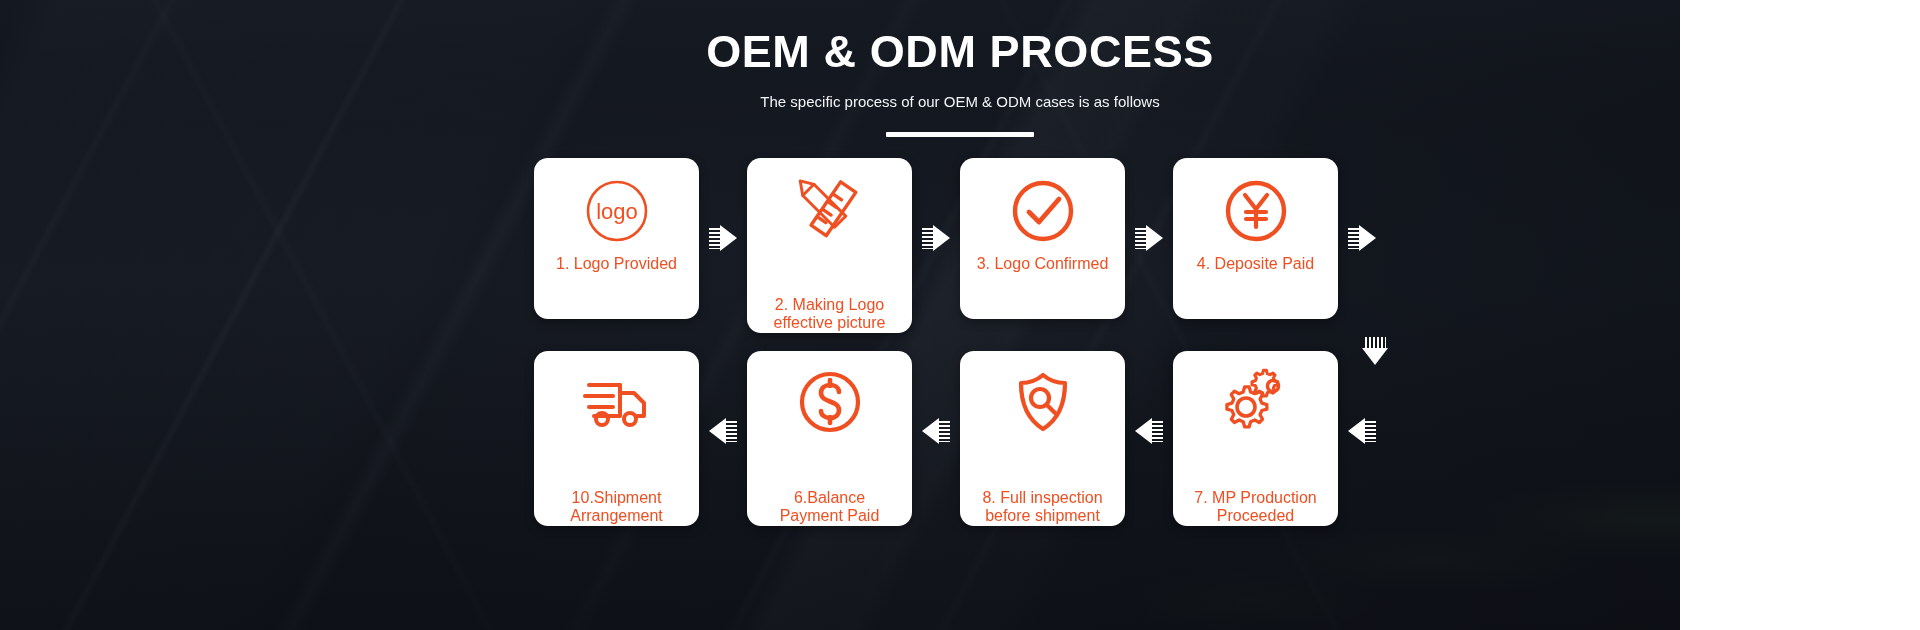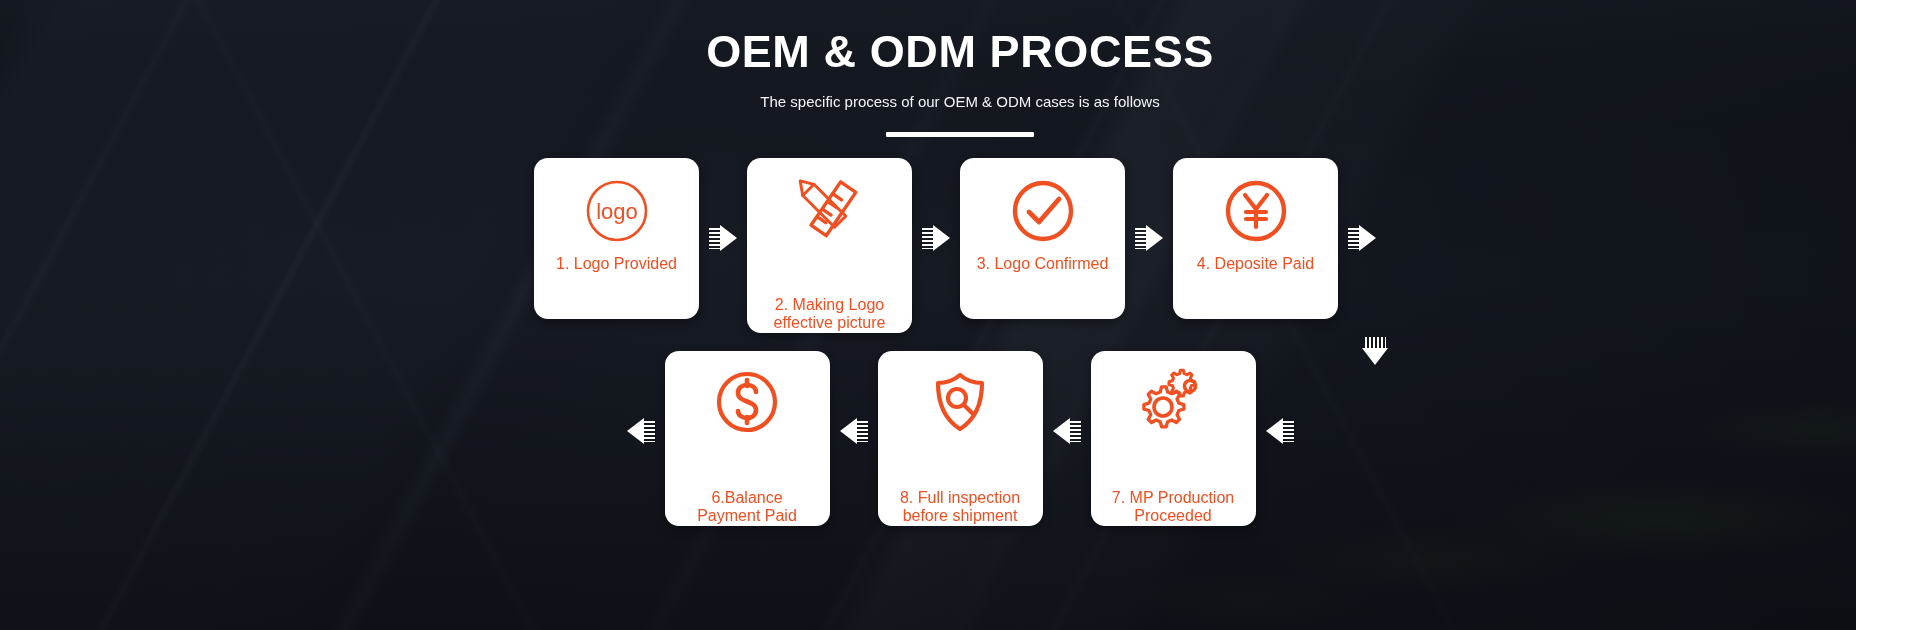--- a/index.html
+++ b/index.html
@@ -8,21 +8,21 @@
   html, body {
     width: 1920px;
     height: 630px;
     overflow: hidden;
     font-family: "Liberation Sans", "DejaVu Sans", sans-serif;
   }
 
   
   .page {
     position: relative;
-    width: 1856px;
+    width: 1680px;
     height: 630px;
     background: #000000;
     overflow: hidden;
   }
 
   .bg-photo {
     position: absolute;
     inset: 0;
     
     background:
@@ -337,20 +337,37 @@
 
       </div>
 
       <div class="arrow-v">
         <div class="vtail"></div>
         <div class="vhead"></div>
       </div>
 
       <div class="flow-row row-bottom">
 
+        <div class="card tall">
+          <div class="card-icon">
+            <svg width="70" height="70" viewBox="0 0 70 70">
+              <g stroke="#ef4f21" fill="none" stroke-width="4" stroke-linecap="round" stroke-linejoin="round">
+                <path d="M7 18 H38"></path>
+                <path d="M3 29 H31"></path>
+                <path d="M7 40 H31"></path>
+                <path d="M31 18 H38 V49 H12"></path>
+                <path d="M38 26 H52 L62 36 V49 H55"></path>
+                <circle cx="20" cy="52" r="6"></circle>
+                <circle cx="48" cy="52" r="6"></circle>
+              </g>
+            </svg>
+          </div>
+          <div class="card-label">10.Shipment
+Arrangement</div>
+        </div>
 
         <div class="arrow-h">
           <div class="arrow-glyph left">
             <div class="arrow-tail"></div>
             <div class="arrow-head"></div>
           </div>
         </div>
 
         <div class="card tall">
           <div class="card-icon">

